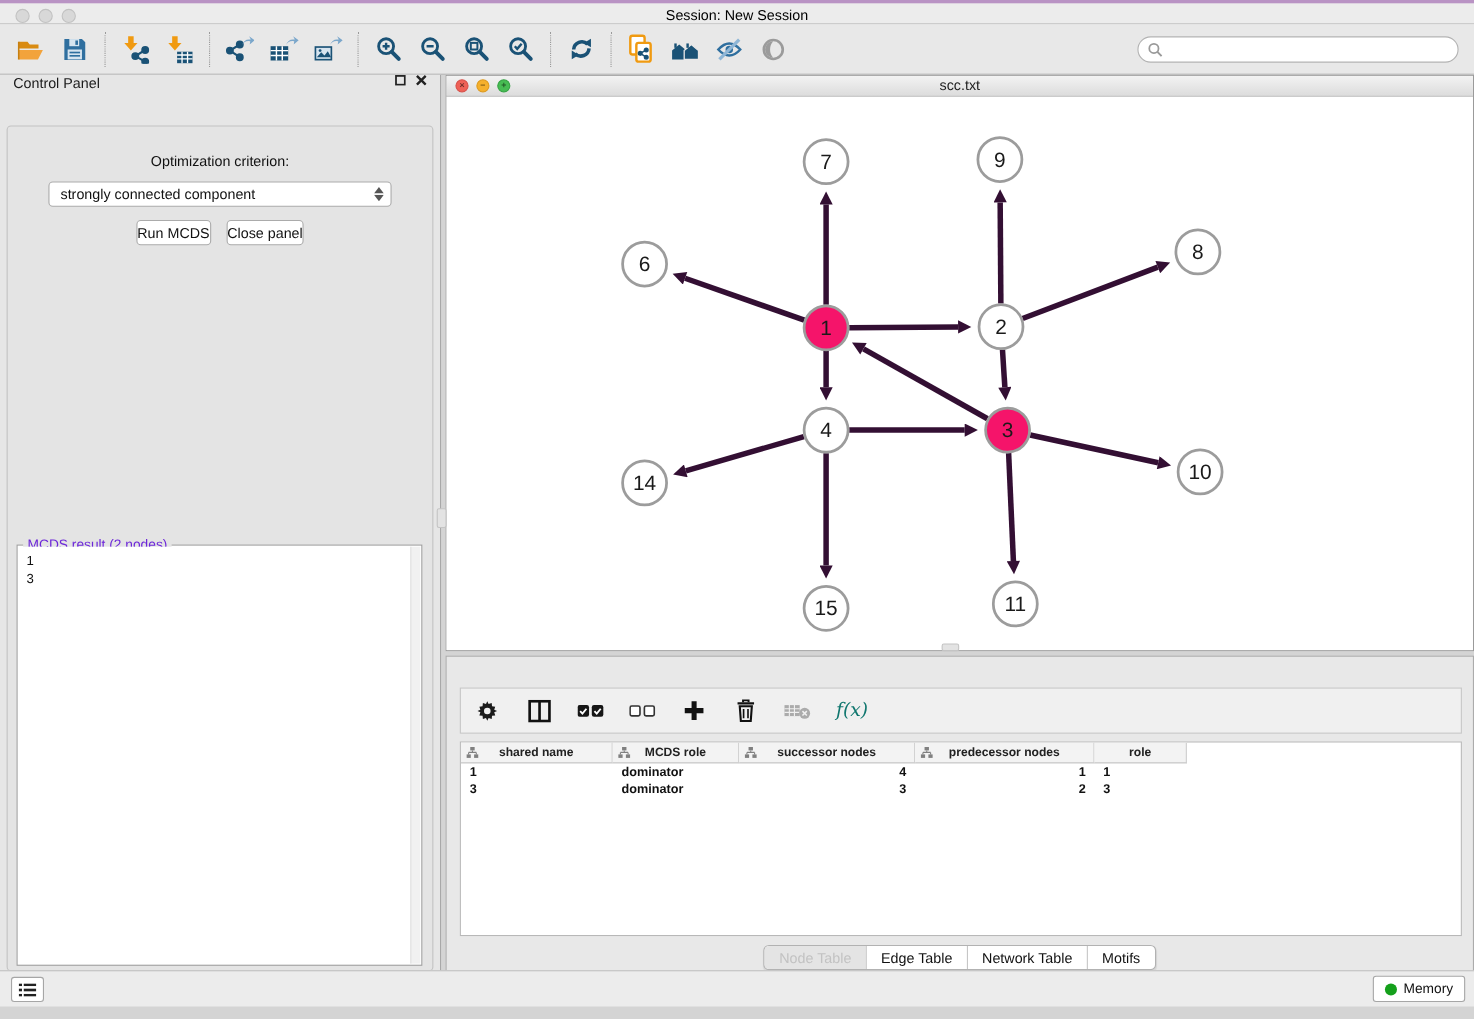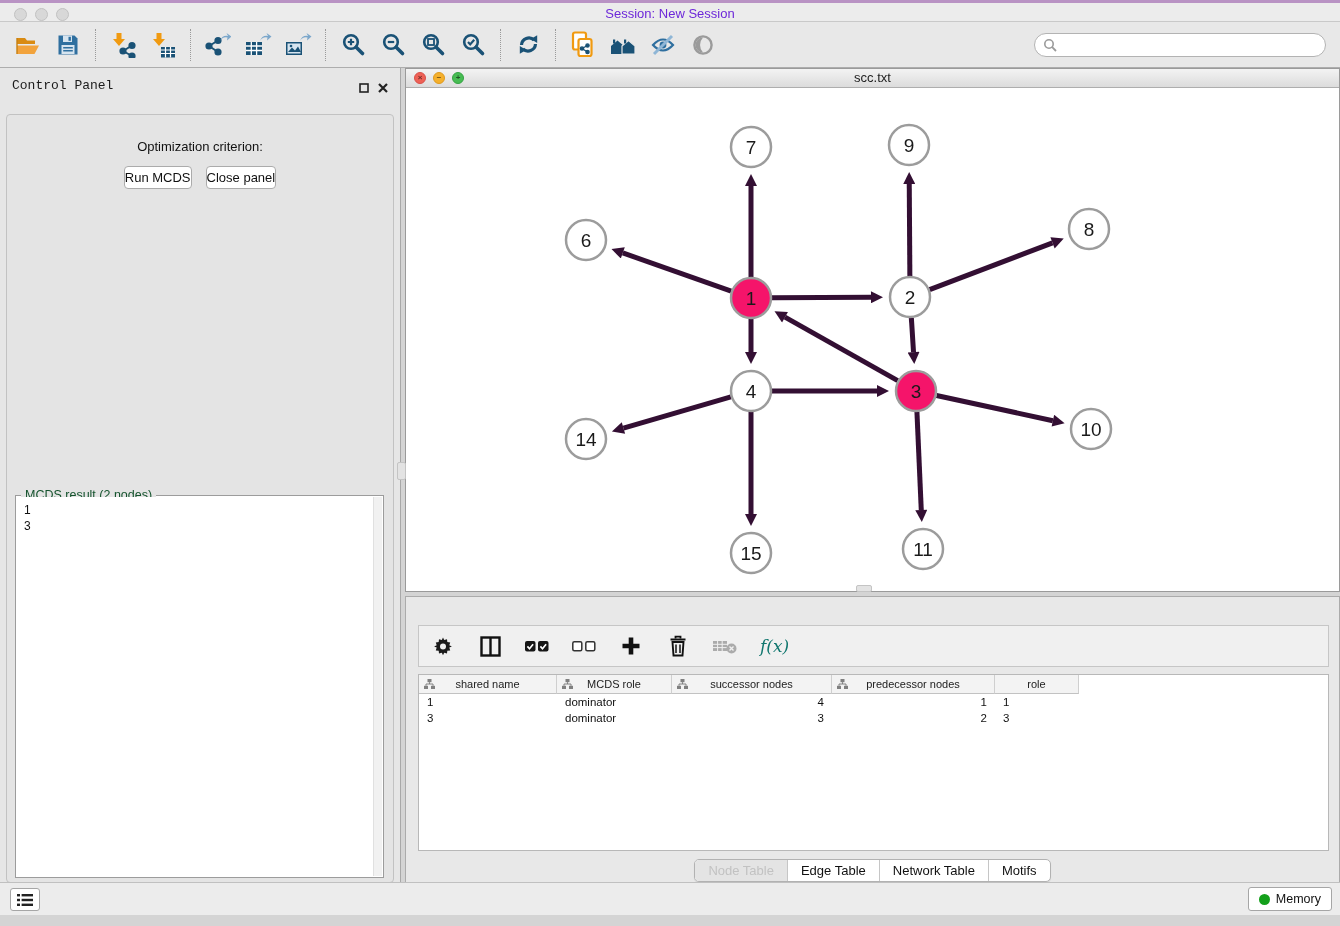--- a/index.html
+++ b/index.html
@@ -8,58 +8,58 @@
 
   
   .titlebar { position:absolute; top:0; left:0; right:0; height:22px; background:#ECECEC;
     border-top:3px solid #B993C4; border-bottom:1px solid #C9C9C9; }
   .tl-group { position:absolute; left:14px; top:5px; display:flex; gap:8px; }
   .tl { width:13px; height:13px; border-radius:50%; background:#D8D8D8; border:1px solid #C2C2C2;
     display:flex; align-items:center; justify-content:center; font-size:9px; line-height:1; color:rgba(0,0,0,.55); }
   .tl.red   { background:#EE6156; border-color:#D8504A; }
   .tl.yel   { background:#F5B02C; border-color:#DE9A1F; }
   .tl.grn   { background:#47BC53; border-color:#35A343; }
-  .win-title { position:absolute; left:0; right:0; top:3px; text-align:center; font-size:13px; color:#6d28d9; }
+  .win-title { position:absolute; left:0; right:0; top:3px; text-align:center; font-size:13px; color:#000000; }
 
   
   .toolbar { position:absolute; top:22px; left:0; right:0; height:46px; background:#E8E8E8;
     border-bottom:1px solid #ADADAD; display:flex; align-items:center; padding:0 8px; }
   .tbtn { width:40px; height:40px; display:flex; align-items:center; justify-content:center; flex:0 0 auto; }
   .tsep { width:1px; height:32px; border-left:1px dotted #9a9a9a; margin:0 7px; flex:0 0 auto; }
   .searchbox { margin-left:auto; margin-right:6px; width:292px; height:24px; background:#fff;
     border:1px solid #B3B3B3; border-radius:12px; display:flex; align-items:center; padding:0 8px; }
   .searchbox input { border:none; outline:none; flex:1; font-size:13px; background:transparent; font-family:"Liberation Sans",sans-serif; }
 
   
   .main { position:absolute; top:68px; left:0; right:0; bottom:33px; background:#D4D4D4; }
 
   
   .control-panel { position:absolute; left:0; top:0; width:401px; height:100%; background:#E6E6E6; border-right:1px solid #A8A8A8; }
-  .cp-header { height:25px; display:flex; align-items:flex-end; padding:0 12px;font-family:Liberation Mono, monospace; }
+  .cp-header { height:25px; display:flex; align-items:flex-start; padding:0 12px; }
   .panel-title { font-size:13px; color:#1a1a1a; }
   .panel-btns { margin-left:auto; display:flex; gap:9px; align-items:center; }
   .pbtn { font-size:12px; color:#222; line-height:1; cursor:default; }
   .pbtn svg { display:block; }
   .seg-row { display:flex; justify-content:center; position:relative; z-index:2; }
   .seg { display:inline-flex; background:#fff; border:1px solid #B2B2B2; border-radius:5px; overflow:hidden;
     box-shadow:0 1px 1px rgba(0,0,0,.08); }
   .seg-tab { padding:3px 13px; font-size:13px; color:#111; border-left:1px solid #C6C6C6; white-space:nowrap; }
   .seg-tab:first-child { border-left:none; }
   .seg-tab.selected { background:#E4E4E4; color:#C2C2C2; }
   .cp-body { position:absolute; left:6px; right:6px; top:46px; bottom:10px; background:#E4E4E4;
     border:1px solid #C2C2C2; border-radius:4px; }
   .opt-label { text-align:center; margin-top:24px; font-size:13px; color:#111; }
   .combo { width:312px; height:23px; margin:11px auto 0; background:#fff; border:1px solid #ABABAB; border-radius:4px;
     display:flex; align-items:center; padding:0 6px 0 10px; font-size:13px; color:#111; }
   .combo .stepper { margin-left:auto; display:flex; flex-direction:column; gap:1px; }
   .btn-row { display:flex; justify-content:center; gap:14px; margin-top:12px; }
   .mac-btn { height:23px; padding:0 0; background:#fff; border:1px solid #ABABAB; border-radius:4px;
     font-size:13px; color:#111; display:flex; align-items:center; }
   .groupbox { position:absolute; left:8px; right:9px; top:380px; height:383px; border:1px solid #9C9C9C; background:#fff; }
-  .groupbox .gb-label { position:absolute; top:-8px; left:5px; background:#E4E4E4; padding:0 4px; font-size:12.5px; color:#14532d; }
+  .groupbox .gb-label { position:absolute; top:-8px; left:5px; background:#E4E4E4; padding:0 4px; font-size:12.5px; color:#6d28d9; }
   .gb-list { position:absolute; inset:1px; background:#fff; padding:5px 7px; font-size:12px; color:#111; line-height:16px; overflow:hidden; }
   .gb-scroll { position:absolute; top:1px; bottom:1px; right:1px; width:9px; background:#F1F1F1; border-left:1px solid #E0E0E0; }
 
   
   .network-window { position:absolute; left:405px; top:0; width:935px; height:524px; background:#fff; border:1px solid #9A9A9A; }
   .nw-titlebar { position:relative; height:19px; background:linear-gradient(#F3F3F3,#DCDCDC); border-bottom:1px solid #AEAEAE; }
   .nw-lights { position:absolute; left:8px; top:3px; display:flex; gap:7px; }
   .nw-lights .tl { width:12px; height:12px; font-size:8px; font-weight:bold; }
   .nw-title { text-align:center; font-size:13px; color:#222; line-height:18px; }
   .nw-canvas { position:relative; width:933px; height:503px; background:#fff; overflow:hidden; }
@@ -68,21 +68,21 @@
   .split-handle-v { position:absolute; left:397px; top:394px; width:9px; height:18px; background:#E3E3E3; border:1px solid #C4C4C4; border-radius:2px; }
   .split-handle-h { position:absolute; left:856px; top:517px; width:16px; height:7px; background:#E3E3E3; border:1px solid #C4C4C4; border-radius:2px; }
 
   
   .table-panel { position:absolute; left:405px; top:528px; width:935px; height:292px; background:#E8E8E8; border:1px solid #ABABAB; }
   .tp-header { height:24px; display:flex; align-items:center; padding:0 12px; }
   .tp-toolbar { position:absolute; left:12px; right:10px; top:28px; height:42px; background:#F0F0F0;
     border:1px solid #C6C6C6; display:flex; align-items:center; gap:23px; padding-left:12px; }
   .ticon { display:flex; align-items:center; justify-content:center; width:24px; height:24px; }
   .fx { font-family:"DejaVu Serif",serif; font-style:italic; font-size:17px; color:#0f766e; }
-  .tp-table { position:absolute; left:12px; right:10px; top:77px; height:177px; background:#fff; border:1px solid #B8B8B8; overflow:hidden; }
+  .tp-table { position:absolute; left:12px; right:10px; top:77px; height:177px; background:#fff; border:1px solid #B8B8B8; overflow:hidden;font-weight:bold; }
   .thead { display:flex; height:19px; }
   .th { position:relative; background:#F3F3F3; border-right:1px solid #CFCFCF; border-bottom:1px solid #C2C2C2;
     font-size:11px; color:#222; display:flex; align-items:center; justify-content:center; }
   .th .tree-ic { position:absolute; left:5px; top:4px; }
   .trow { display:flex; height:16px; }
   .td { font-size:11.5px; color:#111; padding:0 8px; line-height:16px; white-space:nowrap; overflow:hidden; }
   .tp-tabs { position:absolute; left:0; right:0; bottom:5px; display:flex; justify-content:center; }
 
   
   .statusbar { position:absolute; left:0; right:0; bottom:11px; height:33px; background:#ECECEC; border-top:1px solid #C0C0C0; }
@@ -271,20 +271,31 @@
             </span>
           <span class="pbtn">
               <svg width="10" height="10" viewBox="0 0 10 10">
                 <path d="M1 1 L9 9 M9 1 L1 9" stroke="#222" stroke-width="2.2"></path>
               </svg>
             </span>
         </span>
       </div>
       <div class="cp-body">
         <div class="opt-label">Optimization criterion:</div>
+        <div class="combo">
+          <span>strongly connected component</span>
+          <span class="stepper">
+            <svg width="9" height="6" viewBox="0 0 9 6">
+                <path d="M4.5 0 L9 6 H0 z" fill="#555"></path>
+              </svg>
+            <svg width="9" height="6" viewBox="0 0 9 6">
+                <path d="M4.5 6 L0 0 H9 z" fill="#555"></path>
+              </svg>
+          </span>
+        </div>
         <div class="btn-row">
           <div class="mac-btn">Run MCDS</div>
           <div class="mac-btn">Close panel</div>
         </div>
         <div class="groupbox">
           <span class="gb-label">MCDS result (2 nodes)</span>
           <div class="gb-list" id="mcds-result-list">
               <div>1</div>
               <div>3</div>
             </div>

